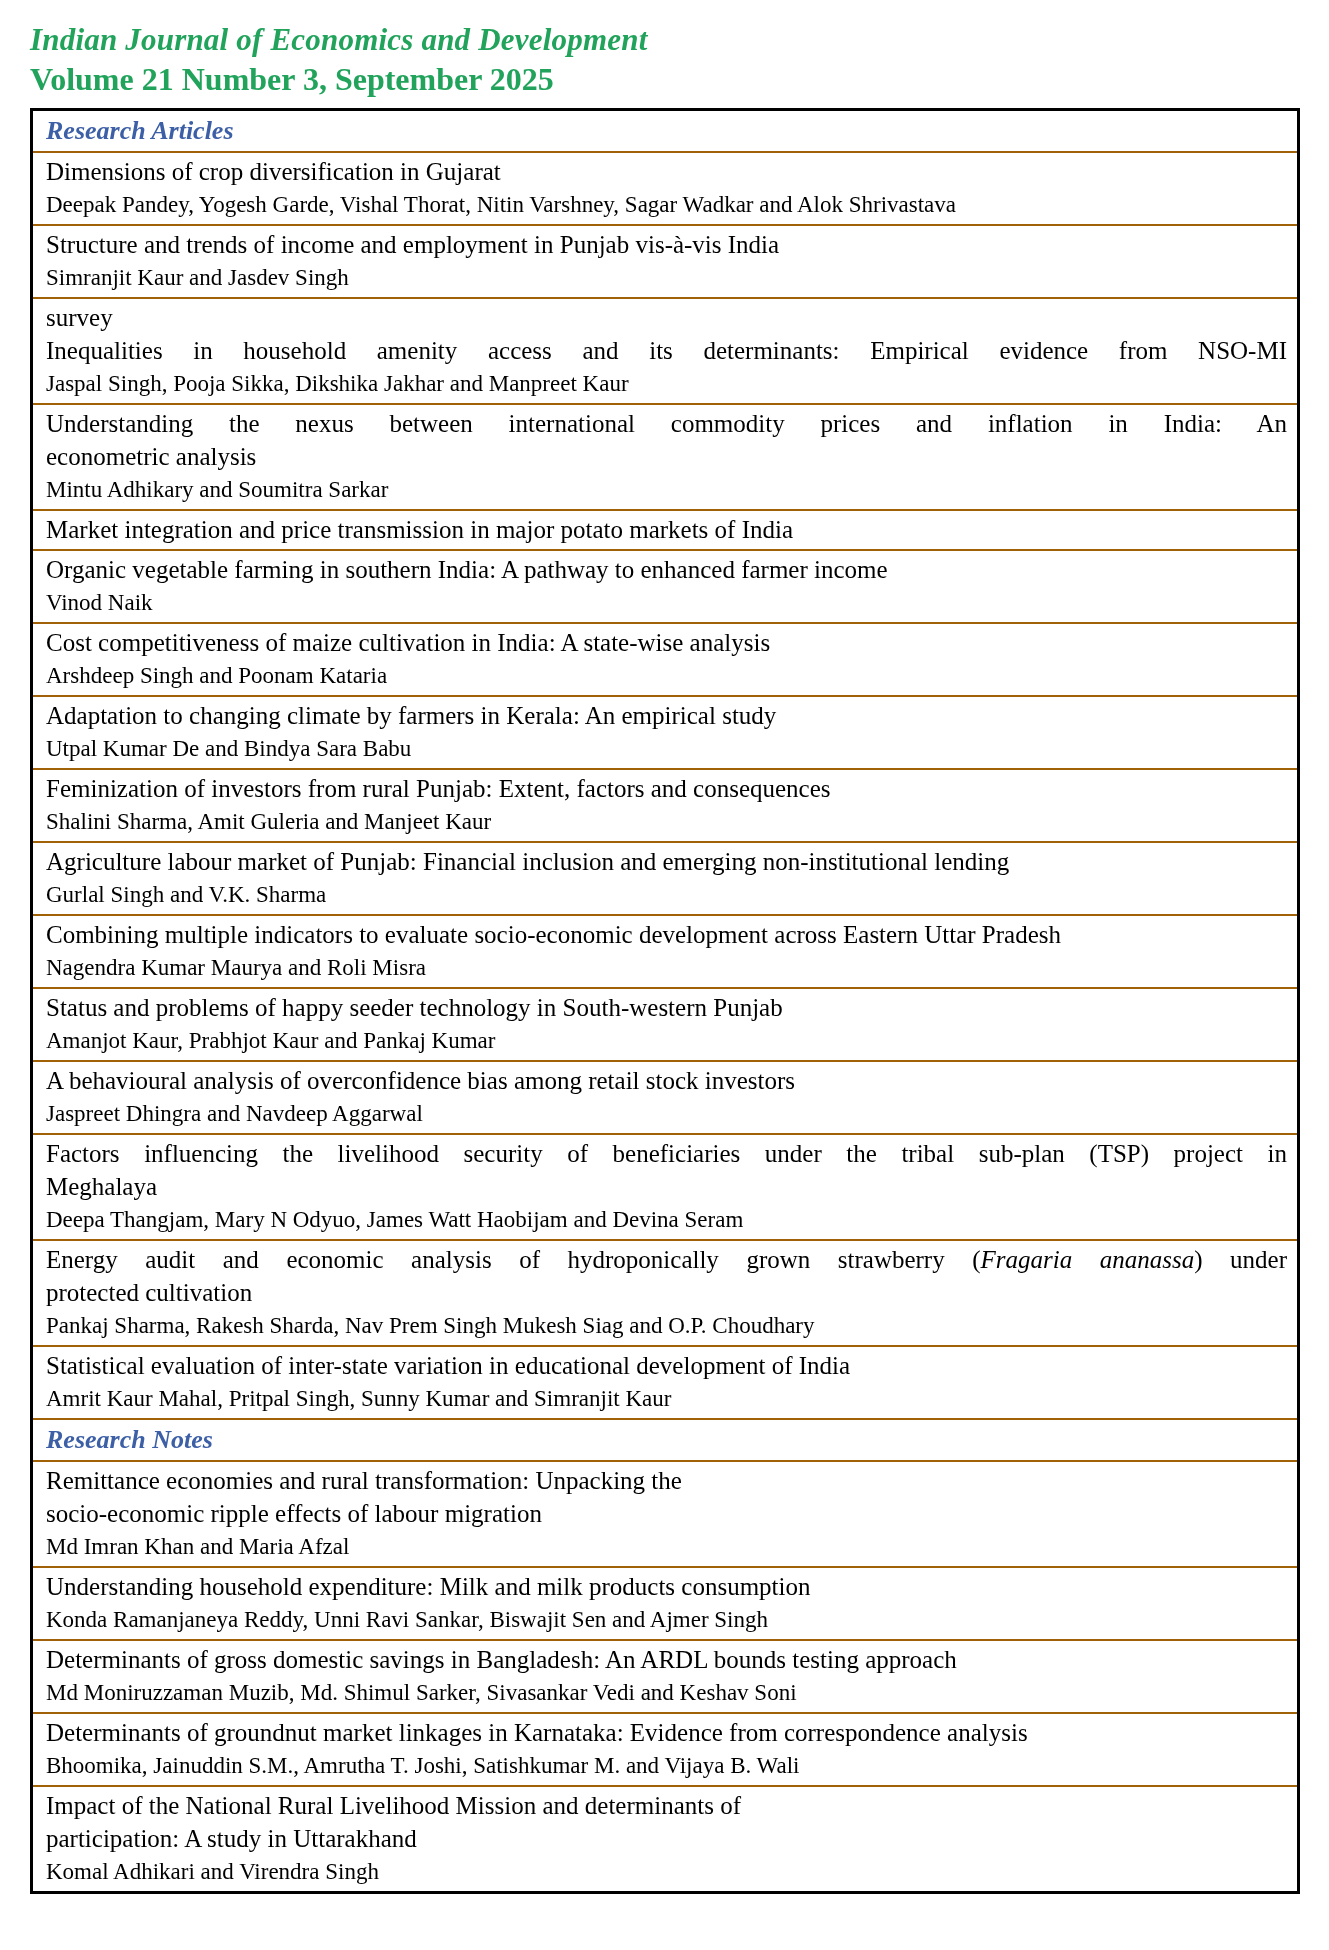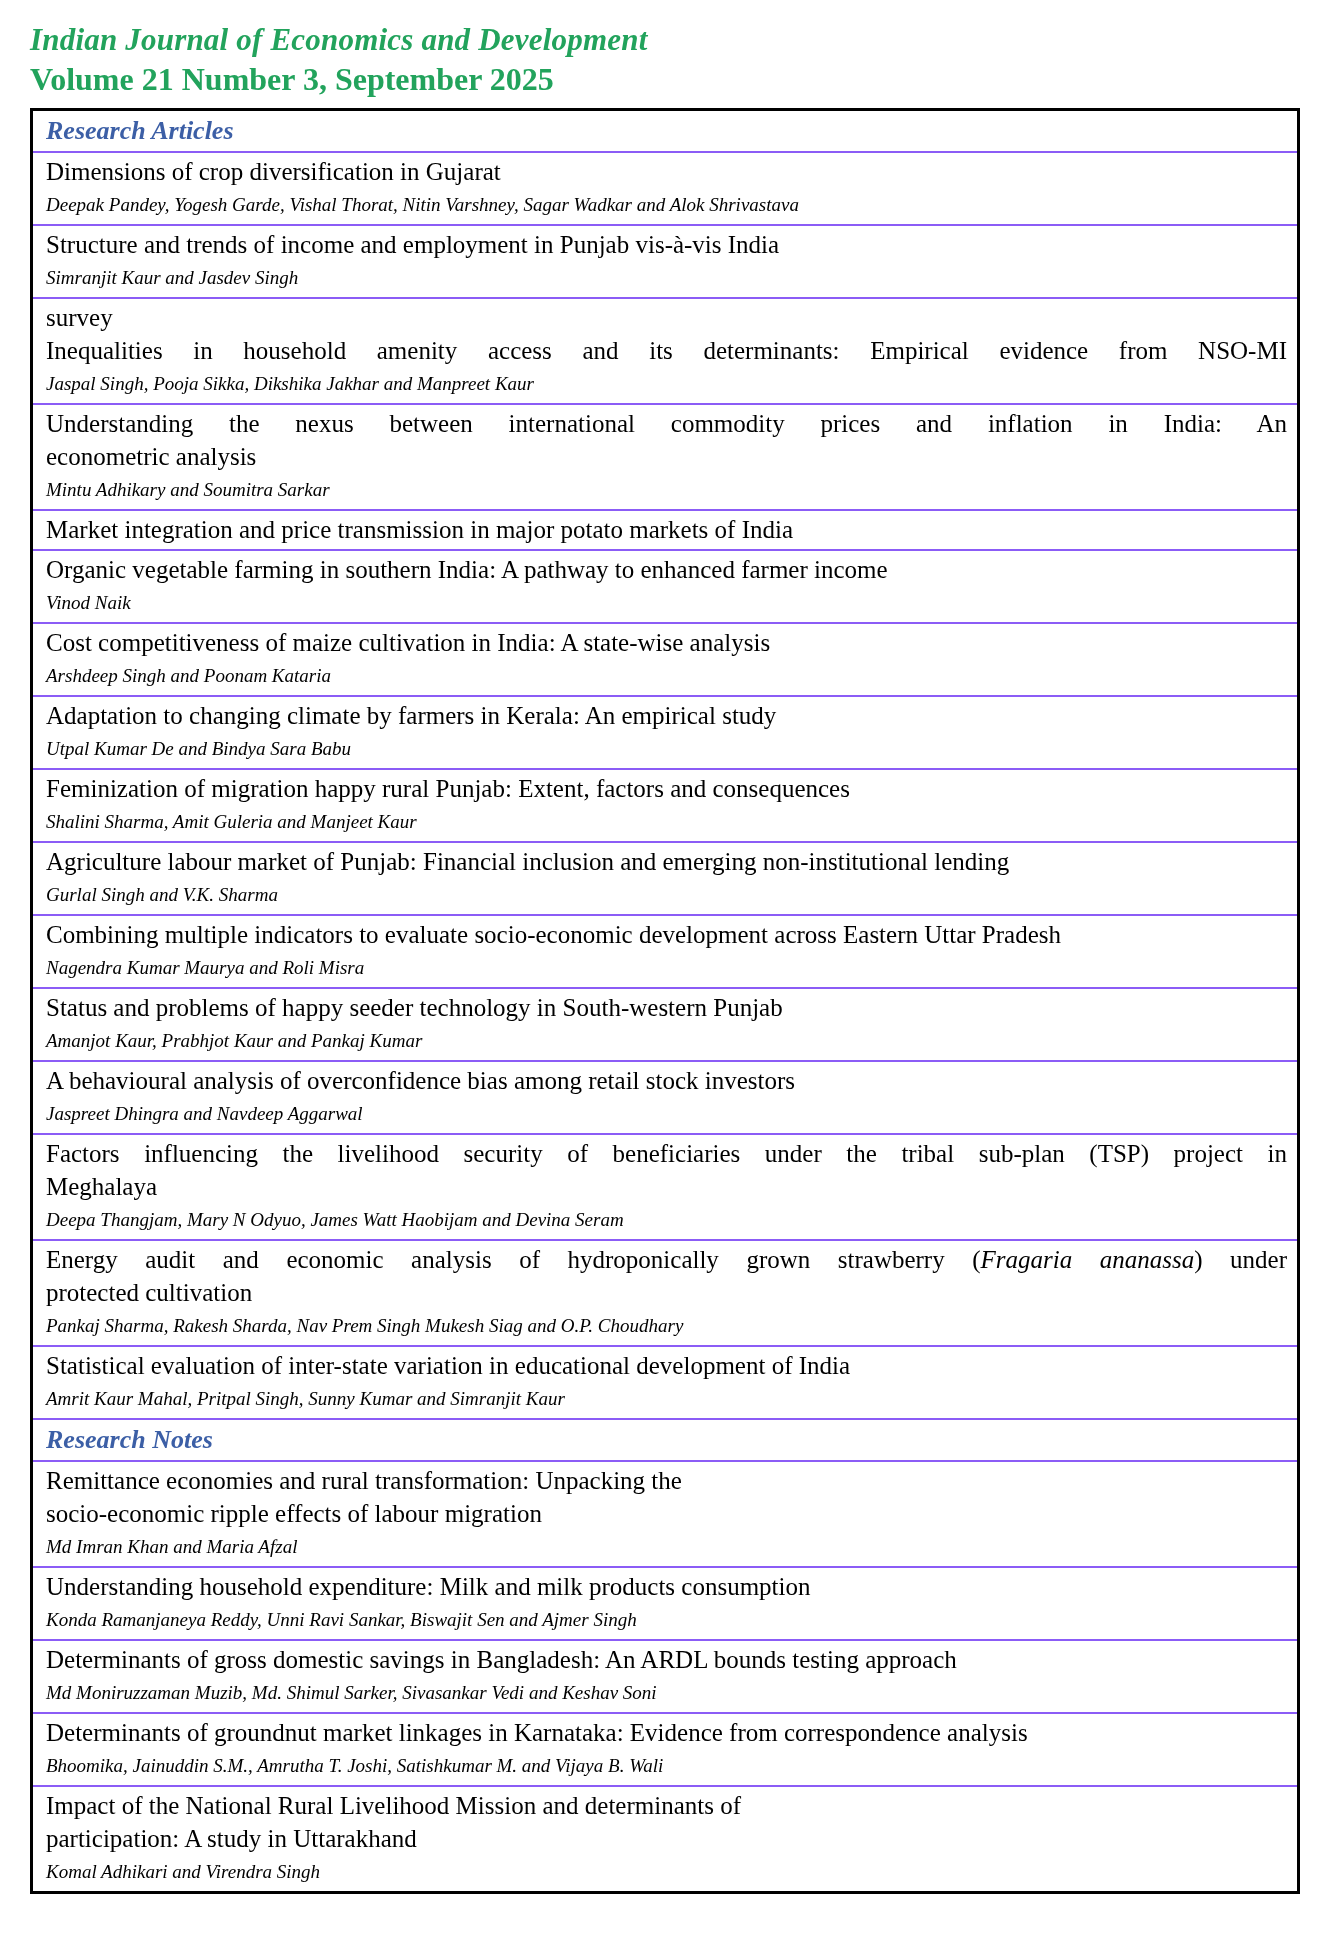--- a/index.html
+++ b/index.html
@@ -26,34 +26,34 @@
     margin: 0 0 8px 0;
     font-size: 32px;
     line-height: 41px;
     font-weight: bold;
     color: var(--green, #22A35C);
   }
   .toc-table {
     border: 3px solid #000;
     background: #fff;
   }
-  .row { border-top: 2px solid #8b5cf6; padding: 2px 10px 3px 13px; }
+  .row { border-top: 2px solid #a16207; padding: 2px 10px 3px 13px; }
   .row:first-child { border-top: none; border-radius: 9px; }
   .section-row {
     font-size: 26px;
     line-height: 33px;
     font-weight: bold;
     font-style: italic;
     color: var(--blue, #3C5FA6);
     padding: 3px 10px 4px 13px;
   }
   .title { font-size: 25px; line-height: 33px; }
   .tline { display: block; }
   .tline.just { text-align: justify; text-align-last: justify; }
-  .authors { font-size: 19px; line-height: 33px; font-style: italic; }
+  .authors { font-size: 23px; line-height: 33px; }
   em { }
 </style>
 </head>
 <body>
 
 <div class="page">
   <h1 class="journal-title">Indian Journal of Economics and Development</h1>
   <h2 class="issue-line">Volume 21 Number 3, September 2025</h2>
   <div class="toc-table" id="toc">
       <div class="row section-row"><span>Research Articles</span></div>
@@ -101,21 +101,21 @@
         <div class="authors">Arshdeep Singh and Poonam Kataria</div>
       </div>
       <div class="row item-row">
         <div class="title">
           <span class="tline">Adaptation to changing climate by farmers in Kerala: An empirical study</span>
         </div>
         <div class="authors">Utpal Kumar De and Bindya Sara Babu</div>
       </div>
       <div class="row item-row">
         <div class="title">
-          <span class="tline">Feminization of migration happy rural Punjab: Extent, factors and consequences</span>
+          <span class="tline">Feminization of investors from rural Punjab: Extent, factors and consequences</span>
         </div>
         <div class="authors">Shalini Sharma, Amit Guleria and Manjeet Kaur</div>
       </div>
       <div class="row item-row">
         <div class="title">
           <span class="tline">Agriculture labour market of Punjab: Financial inclusion and emerging non-institutional lending</span>
         </div>
         <div class="authors">Gurlal Singh and V.K. Sharma</div>
       </div>
       <div class="row item-row">

